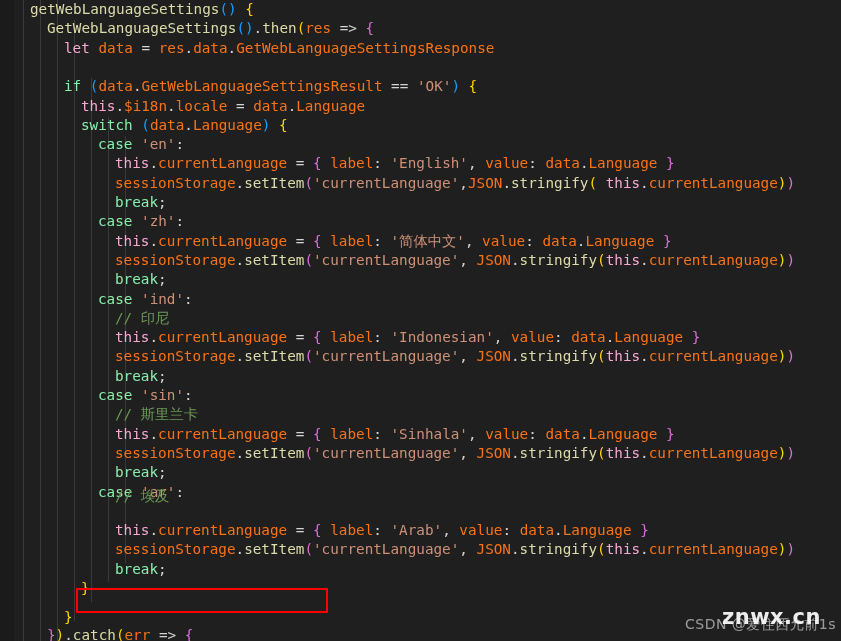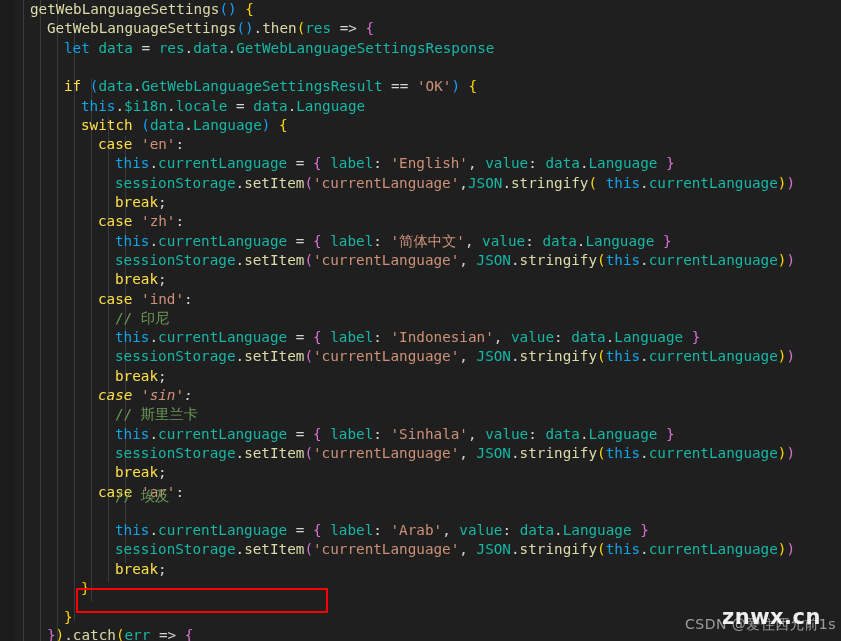--- a/index.html
+++ b/index.html
@@ -55,24 +55,24 @@
     left: 0;
     height: 19.3px;
     line-height: 19.3px;
     font-size: 14.3px;
     white-space: pre;
     color: #d4d4d4;
     letter-spacing: 0px;
   }
 
   
-  .kw      { color: #fde047; }   
-  .kw2     { color: #0ea5e9; }   
+  .kw      { color: #86efac; }   
+  .kw2     { color: #f9a8d4; }   
   .fn      { color: #dcdcaa; }   
-  .var     { color: #14b8a6; }   
+  .var     { color: #f97316; }   
   .str     { color: #ce9178; }   
   .cmt     { color: #6a9955; }   
   .op      { color: #d4d4d4; }   
   .p1      { color: #ffd700; }   
   .p2      { color: #da70d6; }   
   .p3      { color: #179fff; }
 
   
   .annot-box {
     position: absolute;
@@ -155,21 +155,21 @@
     <div class="line" style="top:289.5px;left:98px;"><span class="kw">case</span> <span class="str">'ind'</span><span class="op">:</span></div>
 
     <div class="line" style="top:308.8px;left:115px;"><span class="cmt">// 印尼</span></div>
 
     <div class="line" style="top:328.1px;left:115px;"><span class="kw2">this</span><span class="op">.</span><span class="var">currentLanguage</span> <span class="op">=</span> <span class="p2">{</span> <span class="var">label</span><span class="op">:</span> <span class="str">'Indonesian'</span><span class="op">,</span> <span class="var">value</span><span class="op">:</span> <span class="var">data</span><span class="op">.</span><span class="var">Language</span> <span class="p2">}</span></div>
 
     <div class="line" style="top:347.4px;left:115px;"><span class="var">sessionStorage</span><span class="op">.</span><span class="fn">setItem</span><span class="p2">(</span><span class="str">'currentLanguage'</span><span class="op">,</span> <span class="var">JSON</span><span class="op">.</span><span class="fn">stringify</span><span class="p1">(</span><span class="kw2">this</span><span class="op">.</span><span class="var">currentLanguage</span><span class="p1">)</span><span class="p2">)</span></div>
 
     <div class="line" style="top:366.7px;left:115px;"><span class="kw">break</span><span class="op">;</span></div>
 
-    <div class="line" style="top:386px;left:98px;font-style:italic;"><span class="kw">case</span> <span class="str">'sin'</span><span class="op">:</span></div>
+    <div class="line" style="top:386px;left:98px;"><span class="kw">case</span> <span class="str">'sin'</span><span class="op">:</span></div>
 
     <div class="line" style="top:405.3px;left:115px;"><span class="cmt">// 斯里兰卡</span></div>
 
     <div class="line" style="top:424.6px;left:115px;"><span class="kw2">this</span><span class="op">.</span><span class="var">currentLanguage</span> <span class="op">=</span> <span class="p2">{</span> <span class="var">label</span><span class="op">:</span> <span class="str">'Sinhala'</span><span class="op">,</span> <span class="var">value</span><span class="op">:</span> <span class="var">data</span><span class="op">.</span><span class="var">Language</span> <span class="p2">}</span></div>
 
     <div class="line" style="top:443.9px;left:115px;"><span class="var">sessionStorage</span><span class="op">.</span><span class="fn">setItem</span><span class="p2">(</span><span class="str">'currentLanguage'</span><span class="op">,</span> <span class="var">JSON</span><span class="op">.</span><span class="fn">stringify</span><span class="p1">(</span><span class="kw2">this</span><span class="op">.</span><span class="var">currentLanguage</span><span class="p1">)</span><span class="p2">)</span></div>
 
     <div class="line" style="top:463.2px;left:115px;"><span class="kw">break</span><span class="op">;</span></div>
 
     <div class="line" style="top:482.5px;left:98px;"><span class="kw">case</span> <span class="str">'ar'</span><span class="op">:</span></div>

